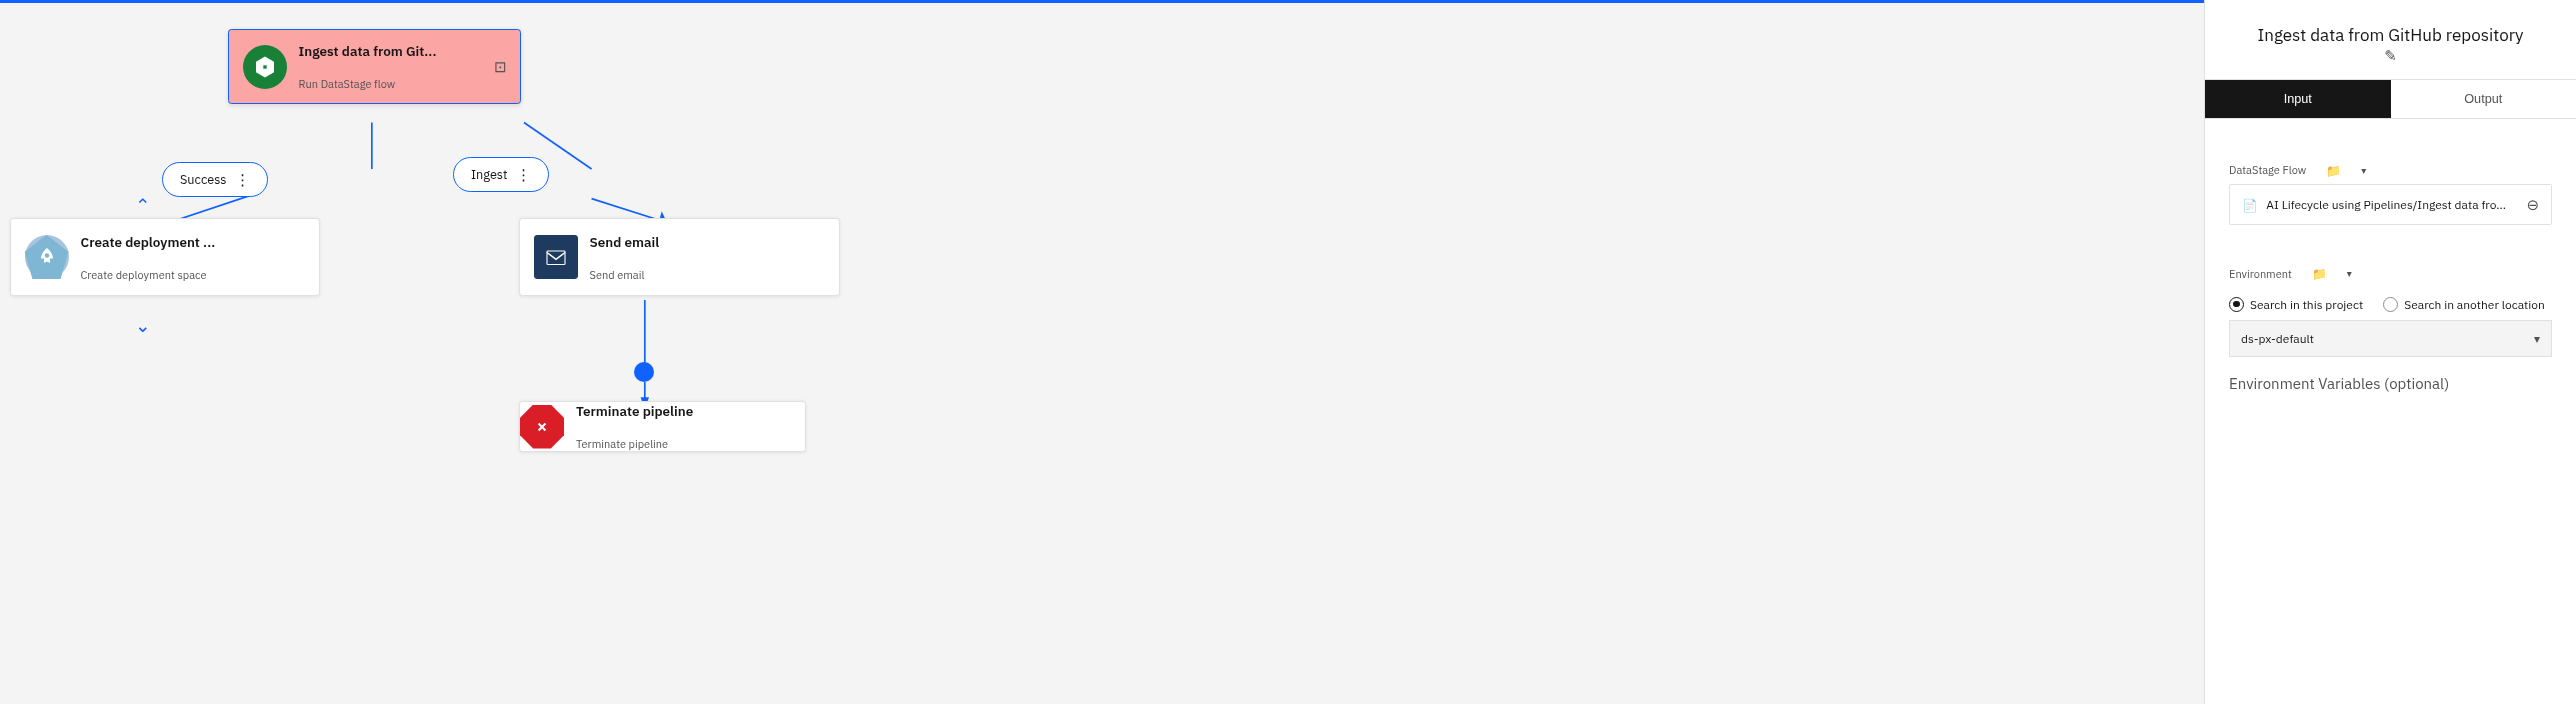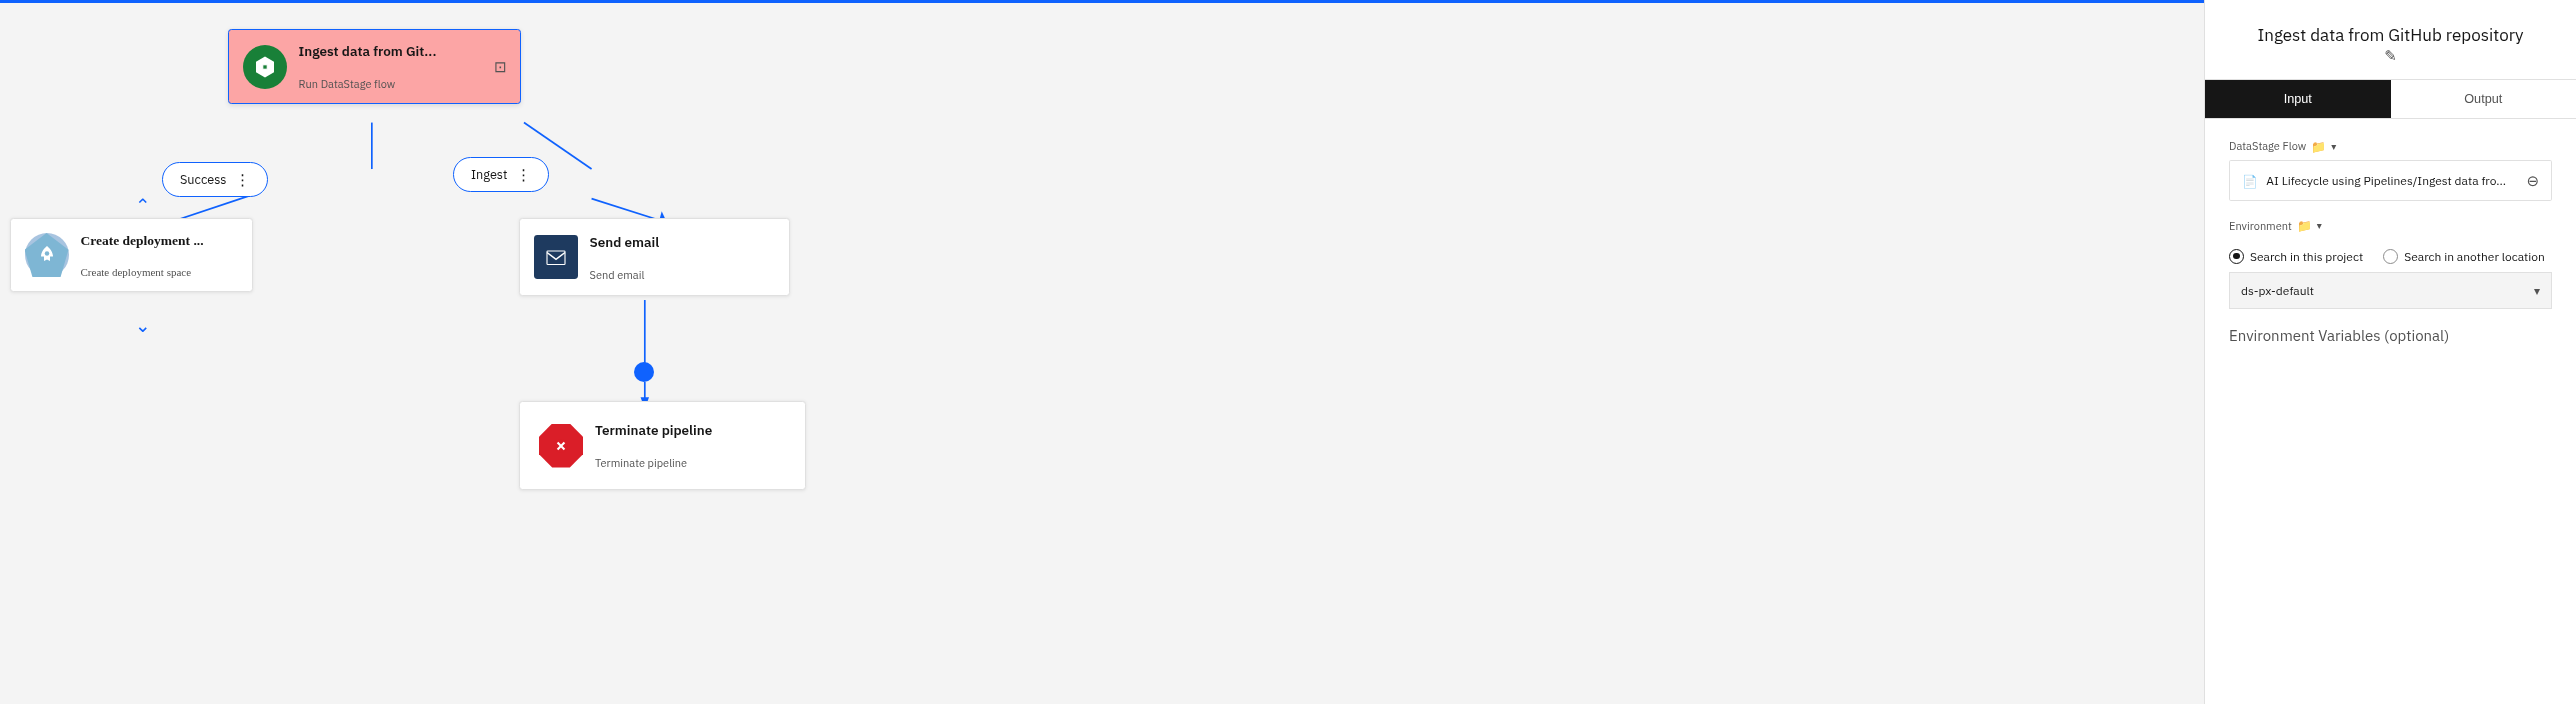--- a/index.html
+++ b/index.html
@@ -85,21 +85,22 @@
       overflow-y: auto;
     }
 
     
     .section-label {
       font-size: 11px;
       color: #525252;
       margin-bottom: 6.8px;
       display: flex;
       align-items: center;
-      gap: 5px;
+      gap: 20px;
+      margin-top: 24px;
     }
 
     .folder-icon {
       display: inline-block;
       font-size: 12px;
     }
 
     
     .file-row {
       display: flex;
@@ -293,30 +294,29 @@
       color: #161616;
       font-size: 15px;
       cursor: pointer;
     }
 
     
     .node-deploy {
       position: absolute;
       top: 218px;
       left: 10px;
-      width: 243px;
+      width: 310px;
       background: #ffffff;
       border: 0.8px solid #e0e0e0;
       border-radius: 3.4px;
       display: flex;
       align-items: center;
       padding: 13.5px;
       gap: 12px;
       box-shadow: 0 0.8px 3.4px rgba(0,0,0,0.08);
-      font-family: Liberation Serif, serif;
     }
 
     .node-icon-deploy {
       width: 44px;
       height: 44px;
       background: #a8c4e0;
       border-radius: 50%;
       display: flex;
       align-items: center;
       justify-content: center;
@@ -339,21 +339,21 @@
       display: flex;
       align-items: center;
       justify-content: center;
     }
 
     
     .node-email {
       position: absolute;
       top: 218px;
       left: 519px;
-      width: 271px;
+      width: 321px;
       background: #ffffff;
       border: 0.8px solid #e0e0e0;
       border-radius: 3.4px;
       display: flex;
       align-items: center;
       padding: 13.5px;
       gap: 12px;
       box-shadow: 0 0.8px 3.4px rgba(0,0,0,0.08);
     }
 
@@ -390,21 +390,21 @@
     .node-terminate {
       position: absolute;
       top: 401px;
       left: 519px;
       width: 287px;
       background: #ffffff;
       border: 0.8px solid #e0e0e0;
       border-radius: 3.4px;
       display: flex;
       align-items: center;
-      padding: 19px;
+      padding: 0;
       gap: 12px;
       box-shadow: 0 0.8px 3.4px rgba(0,0,0,0.08);
     }
 
     .node-icon-terminate {
       width: 44px;
       height: 44px;
       background: #da1e28;
       clip-path: polygon(30% 0%, 70% 0%, 100% 30%, 100% 70%, 70% 100%, 30% 100%, 0% 70%, 0% 30%);
       display: flex;

